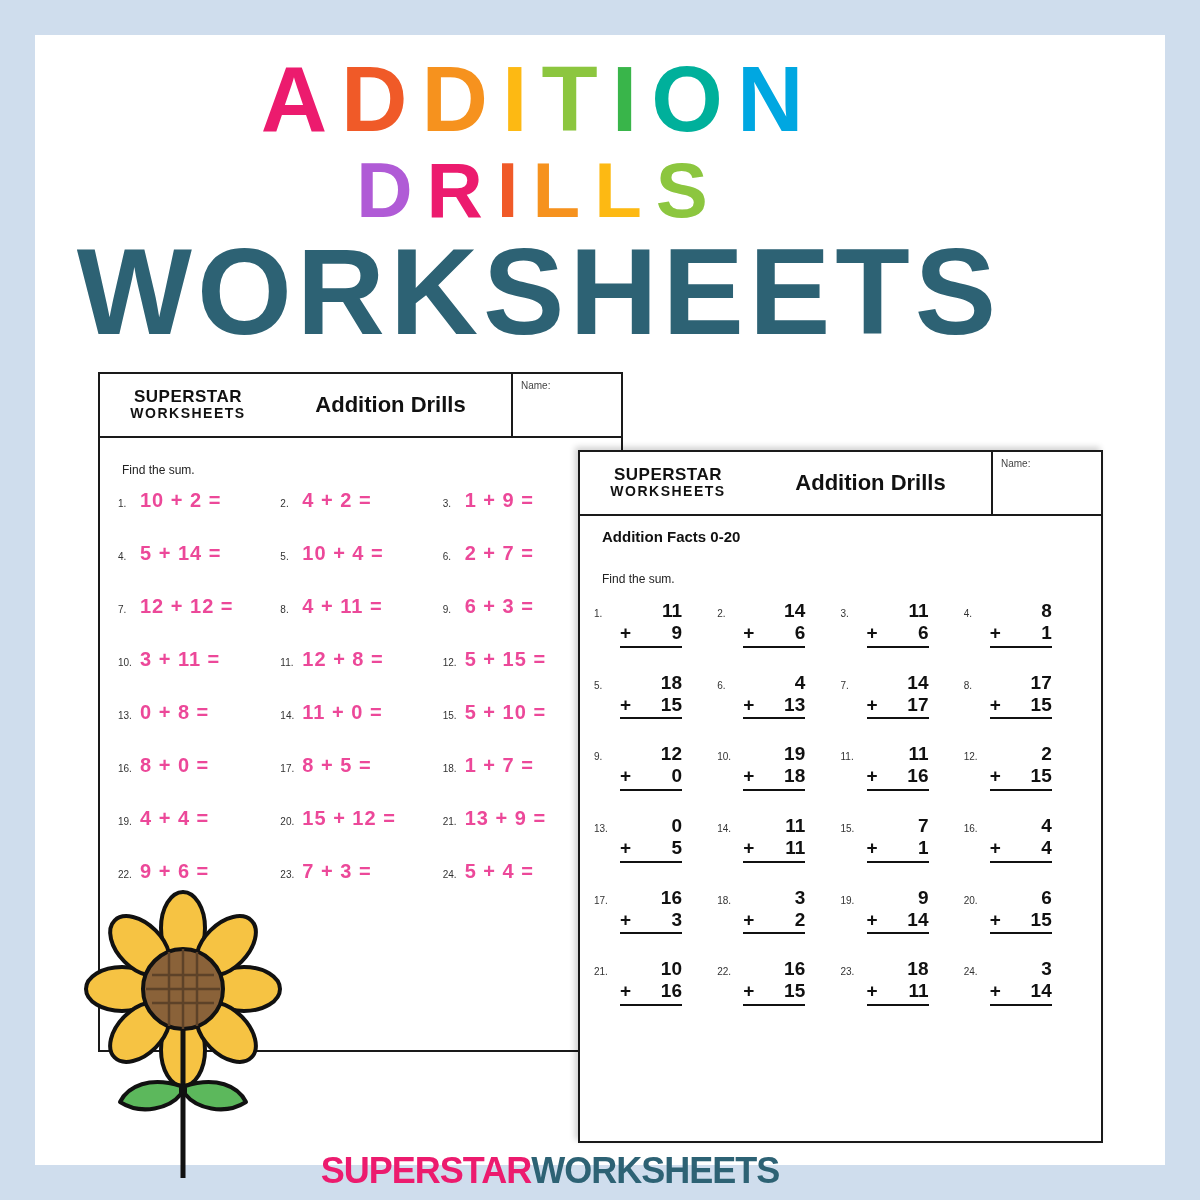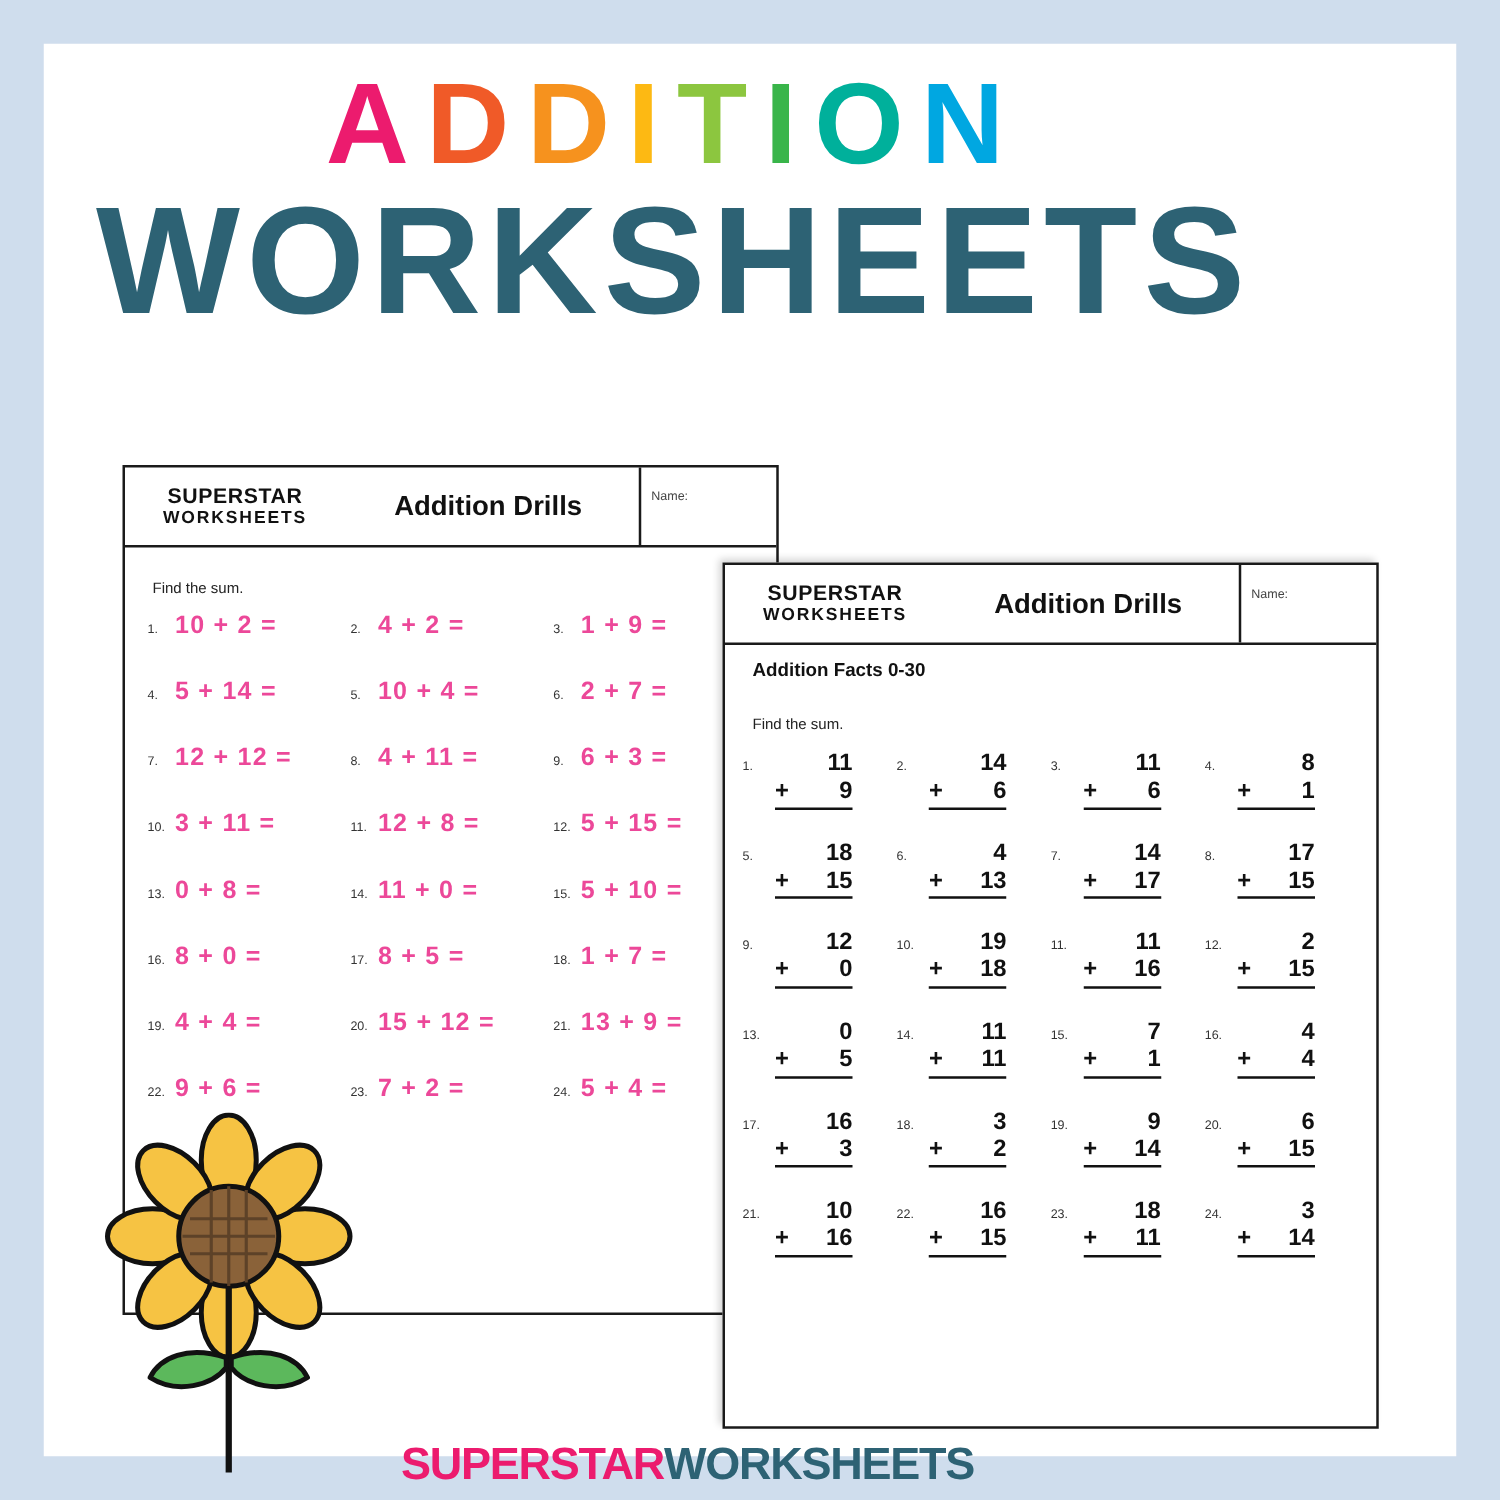--- a/index.html
+++ b/index.html
@@ -64,21 +64,21 @@
   }
   .logo-work{
     font-size:14px;font-weight:bold;letter-spacing:1.5px;color:#111;
     line-height:1.15;
   }
   .sheet-title{
     flex:1;display:flex;align-items:center;justify-content:center;
     font-size:22px;font-weight:bold;color:#111;
   }
   .name-box{
-    width:110px;border-left:2px solid #1a1a1a;padding:18px 8px;
+    width:110px;border-left:2px solid #1a1a1a;padding:6px 8px;
     box-sizing:border-box;font-size:10px;color:#444;
   }
   .name-line{
     margin-top:3px;border-bottom:0px solid #999;height:1px;
   }
   .sheet-sub{
     padding:12px 0 2px 22px;
     font-size:15px;font-weight:bold;color:#111;
   }
   .sheet-instr{
@@ -121,20 +121,21 @@
   .footer .fl{font-size:36px;font-weight:bold;letter-spacing:-1px;}
   .footer .fl span{display:inline-block;}
 </style>
 </head>
 <body>
 
 <div class="page">
 
   <div class="title-wrap">
     <div class="line1" id="t-line1"><span style="color: rgb(236, 27, 110);">A</span><span style="color: rgb(240, 90, 40);">D</span><span style="color: rgb(246, 146, 30);">D</span><span style="color: rgb(253, 185, 19);">I</span><span style="color: rgb(140, 198, 63);">T</span><span style="color: rgb(57, 181, 74);">I</span><span style="color: rgb(0, 176, 155);">O</span><span style="color: rgb(0, 167, 225);">N</span></div>
+    <div class="line2" id="t-line2"><span style="color: rgb(176, 91, 214);">D</span><span style="color: rgb(236, 27, 110);">R</span><span style="color: rgb(240, 90, 40);">I</span><span style="color: rgb(246, 146, 30);">L</span><span style="color: rgb(253, 185, 19);">L</span><span style="color: rgb(140, 198, 63);">S</span></div>
     <div class="line3">WORKSHEETS</div>
   </div>
 
   <div class="sheet sheet-a">
     <div class="sheet-head">
       <div class="logo-box">
         <div class="logo-super">SUPERSTAR</div>
         <div class="logo-work">WORKSHEETS</div>
       </div>
       <div class="sheet-title">Addition Drills</div>
@@ -228,42 +229,42 @@
         <div class="prob-h">
           <span class="num">21.</span>
           <span class="exp">13 + 9 =</span>
         </div>
         <div class="prob-h">
           <span class="num">22.</span>
           <span class="exp">9 + 6 =</span>
         </div>
         <div class="prob-h">
           <span class="num">23.</span>
-          <span class="exp">7 + 2 =</span>
+          <span class="exp">7 + 3 =</span>
         </div>
         <div class="prob-h">
           <span class="num">24.</span>
           <span class="exp">5 + 4 =</span>
         </div>
       </div>
   </div>
 
   <div class="sheet sheet-b">
     <div class="sheet-head">
       <div class="logo-box">
         <div class="logo-super">SUPERSTAR</div>
         <div class="logo-work">WORKSHEETS</div>
       </div>
       <div class="sheet-title">Addition Drills</div>
       <div class="name-box">
         <div>Name:</div>
         <div class="name-line"></div>
       </div>
     </div>
-    <div class="sheet-sub">Addition Facts 0-30</div>
+    <div class="sheet-sub">Addition Facts 0-20</div>
     <div class="sheet-instr">Find the sum.</div>
     <div class="grid-v" id="grid-b">
         <div class="prob-v">
           <span class="num">1.</span>
           <span class="stack">
             <div class="top">11</div>
             <div class="bot">
               <span class="plus">+</span>
               <span class="val">9</span>
             </div>

